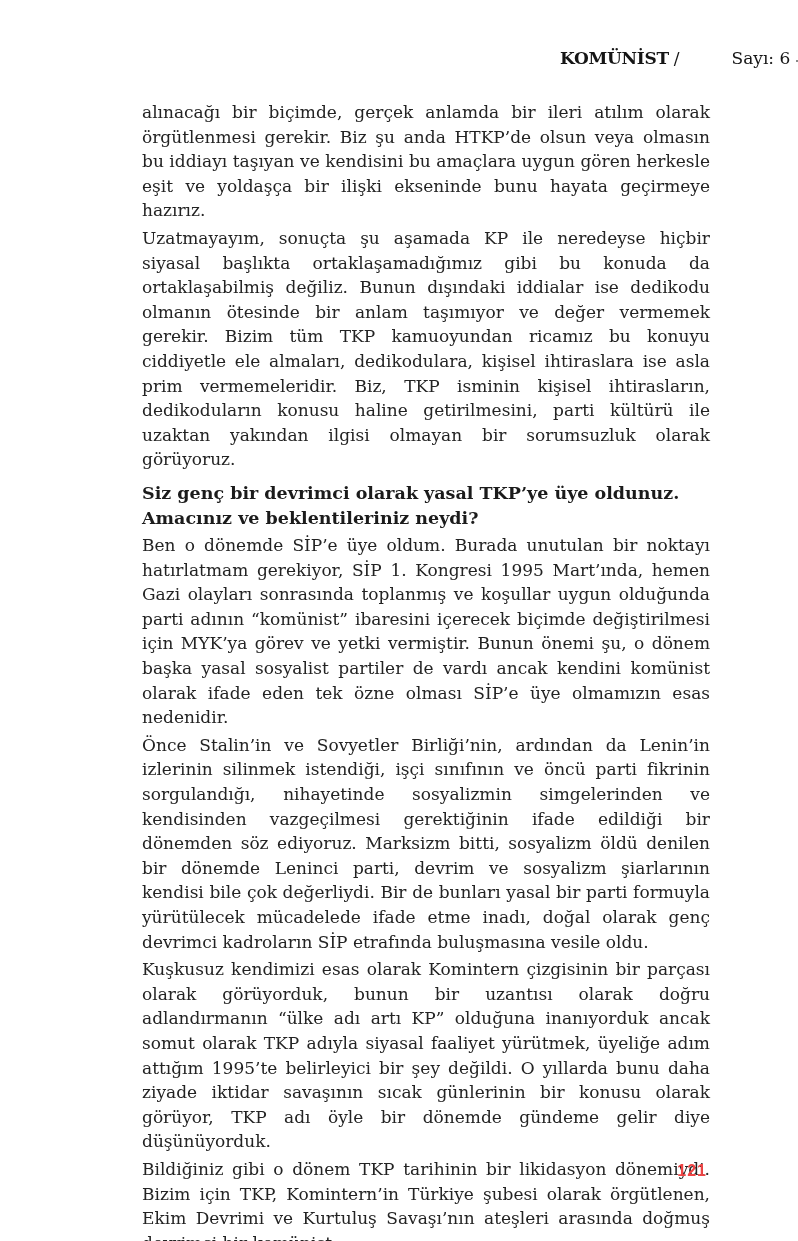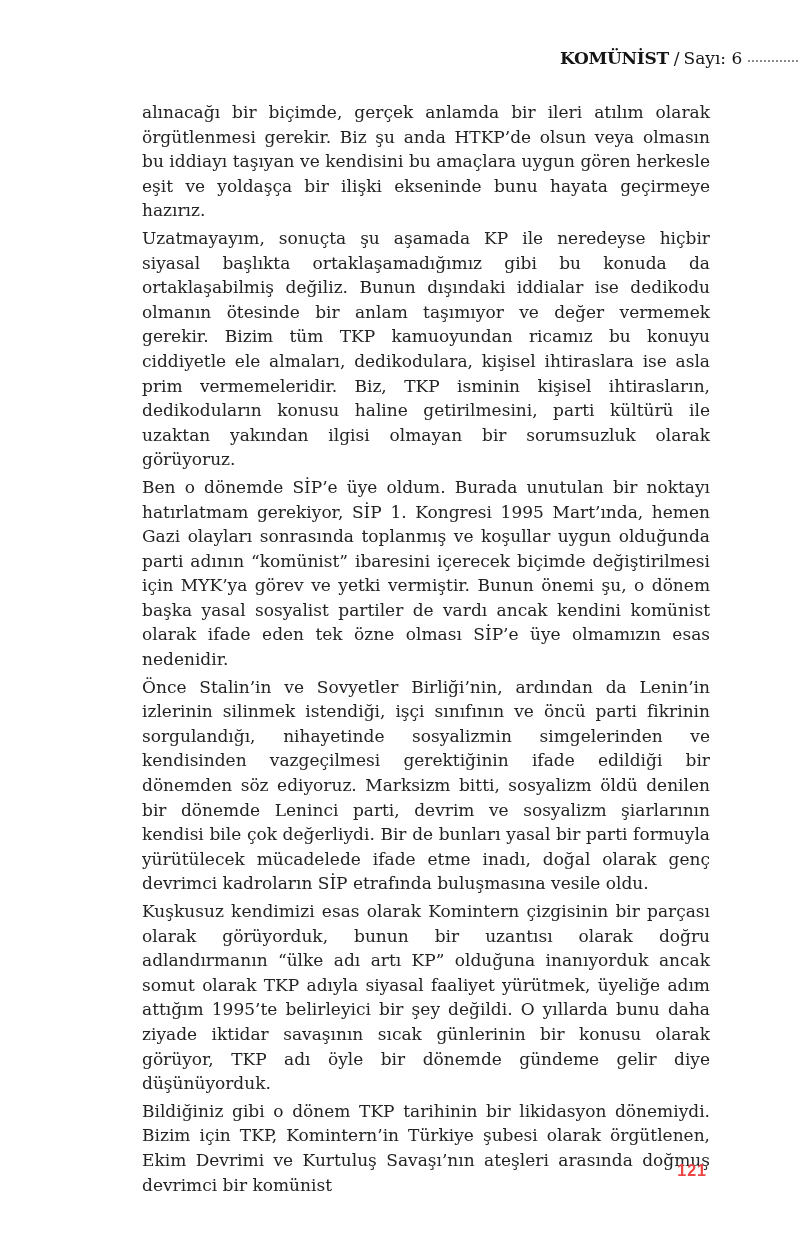--- a/index.html
+++ b/index.html
@@ -31,20 +31,21 @@
   .journal-name {
     font-weight: bold;
     letter-spacing: -0.3px;
   }
   .header-sep {
     font-weight: normal;
     padding: 0 4px 0 5px;
   }
   .issue-label {
     font-weight: normal;
+    margin-left: 48px;
   }
   .dotted-leader {
     flex: 1 1 auto;
     min-width: 70px;
     height: 0;
     border-bottom: 2px dotted #8a8a8a;
     margin: 6px 5px 0 6px;
   }
 
   
@@ -91,20 +92,21 @@
     <span class="journal-name">KOMÜNİST</span>
     <span class="header-sep">/</span>
     <span class="issue-label">Sayı: 6</span>
     <span class="dotted-leader"></span>
 
   </div>
 
   <div class="body-text">
     <p class="para">alınacağı bir biçimde, gerçek anlamda bir ileri atılım olarak örgütlenmesi gerekir. Biz şu anda HTKP’de olsun veya olmasın bu iddiayı taşıyan ve kendisini bu amaçlara uygun gören herkesle eşit ve yoldaşça bir ilişki ekseninde bunu hayata geçirmeye hazırız.</p>
     <p class="para">Uzatmayayım, sonuçta şu aşamada KP ile neredeyse hiçbir siyasal başlıkta ortaklaşamadığımız gibi bu konuda da ortaklaşabilmiş değiliz. Bunun dışındaki iddialar ise dedikodu olmanın ötesinde bir anlam taşımıyor ve değer vermemek gerekir. Bizim tüm TKP kamuoyundan ricamız bu konuyu ciddiyetle ele almaları, dedikodulara, kişisel ihtiraslara ise asla prim vermemeleridir. Biz, TKP isminin kişisel ihtirasların, dedikoduların konusu haline getirilmesini, parti kültürü ile uzaktan yakından ilgisi olmayan bir sorumsuzluk olarak görüyoruz.</p>
+    <h2 class="question">Siz genç bir devrimci olarak yasal TKP’ye üye oldunuz. Amacınız ve beklentileriniz neydi?</h2>
     <p class="para">Ben o dönemde SİP’e üye oldum. Burada unutulan bir noktayı hatırlatmam gerekiyor, SİP 1. Kongresi 1995 Mart’ında, hemen Gazi olayları sonrasında toplanmış ve koşullar uygun olduğunda parti adının “komünist” ibaresini içerecek biçimde değiştirilmesi için MYK’ya görev ve yetki vermiştir. Bunun önemi şu, o dönem başka yasal sosyalist partiler de vardı ancak kendini komünist olarak ifade eden tek özne olması SİP’e üye olmamızın esas nedenidir.</p>
     <p class="para">Önce Stalin’in ve Sovyetler Birliği’nin, ardından da Lenin’in izlerinin silinmek istendiği, işçi sınıfının ve öncü parti fikrinin sorgulandığı, nihayetinde sosyalizmin simgelerinden ve kendisinden vazgeçilmesi gerektiğinin ifade edildiği bir dönemden söz ediyoruz. Marksizm bitti, sosyalizm öldü denilen bir dönemde Leninci parti, devrim ve sosyalizm şiarlarının kendisi bile çok değerliydi. Bir de bunları yasal bir parti formuyla yürütülecek mücadelede ifade etme inadı, doğal olarak genç devrimci kadroların SİP etrafında buluşmasına vesile oldu.</p>
     <p class="para">Kuşkusuz kendimizi esas olarak Komintern çizgisinin bir parçası olarak görüyorduk, bunun bir uzantısı olarak doğru adlandırmanın “ülke adı artı KP” olduğuna inanıyorduk ancak somut olarak TKP adıyla siyasal faaliyet yürütmek, üyeliğe adım attığım 1995’te belirleyici bir şey değildi. O yıllarda bunu daha ziyade iktidar savaşının sıcak günlerinin bir konusu olarak görüyor, TKP adı öyle bir dönemde gündeme gelir diye düşünüyorduk.</p>
     <p class="para">Bildiğiniz gibi o dönem TKP tarihinin bir likidasyon dönemiydi. Bizim için TKP, Komintern’in Türkiye şubesi olarak örgütlenen, Ekim Devrimi ve Kurtuluş Savaşı’nın ateşleri arasında doğmuş devrimci bir komünist</p>
   </div>
 
   <div class="page-number">121</div>
 
 </div>
 

